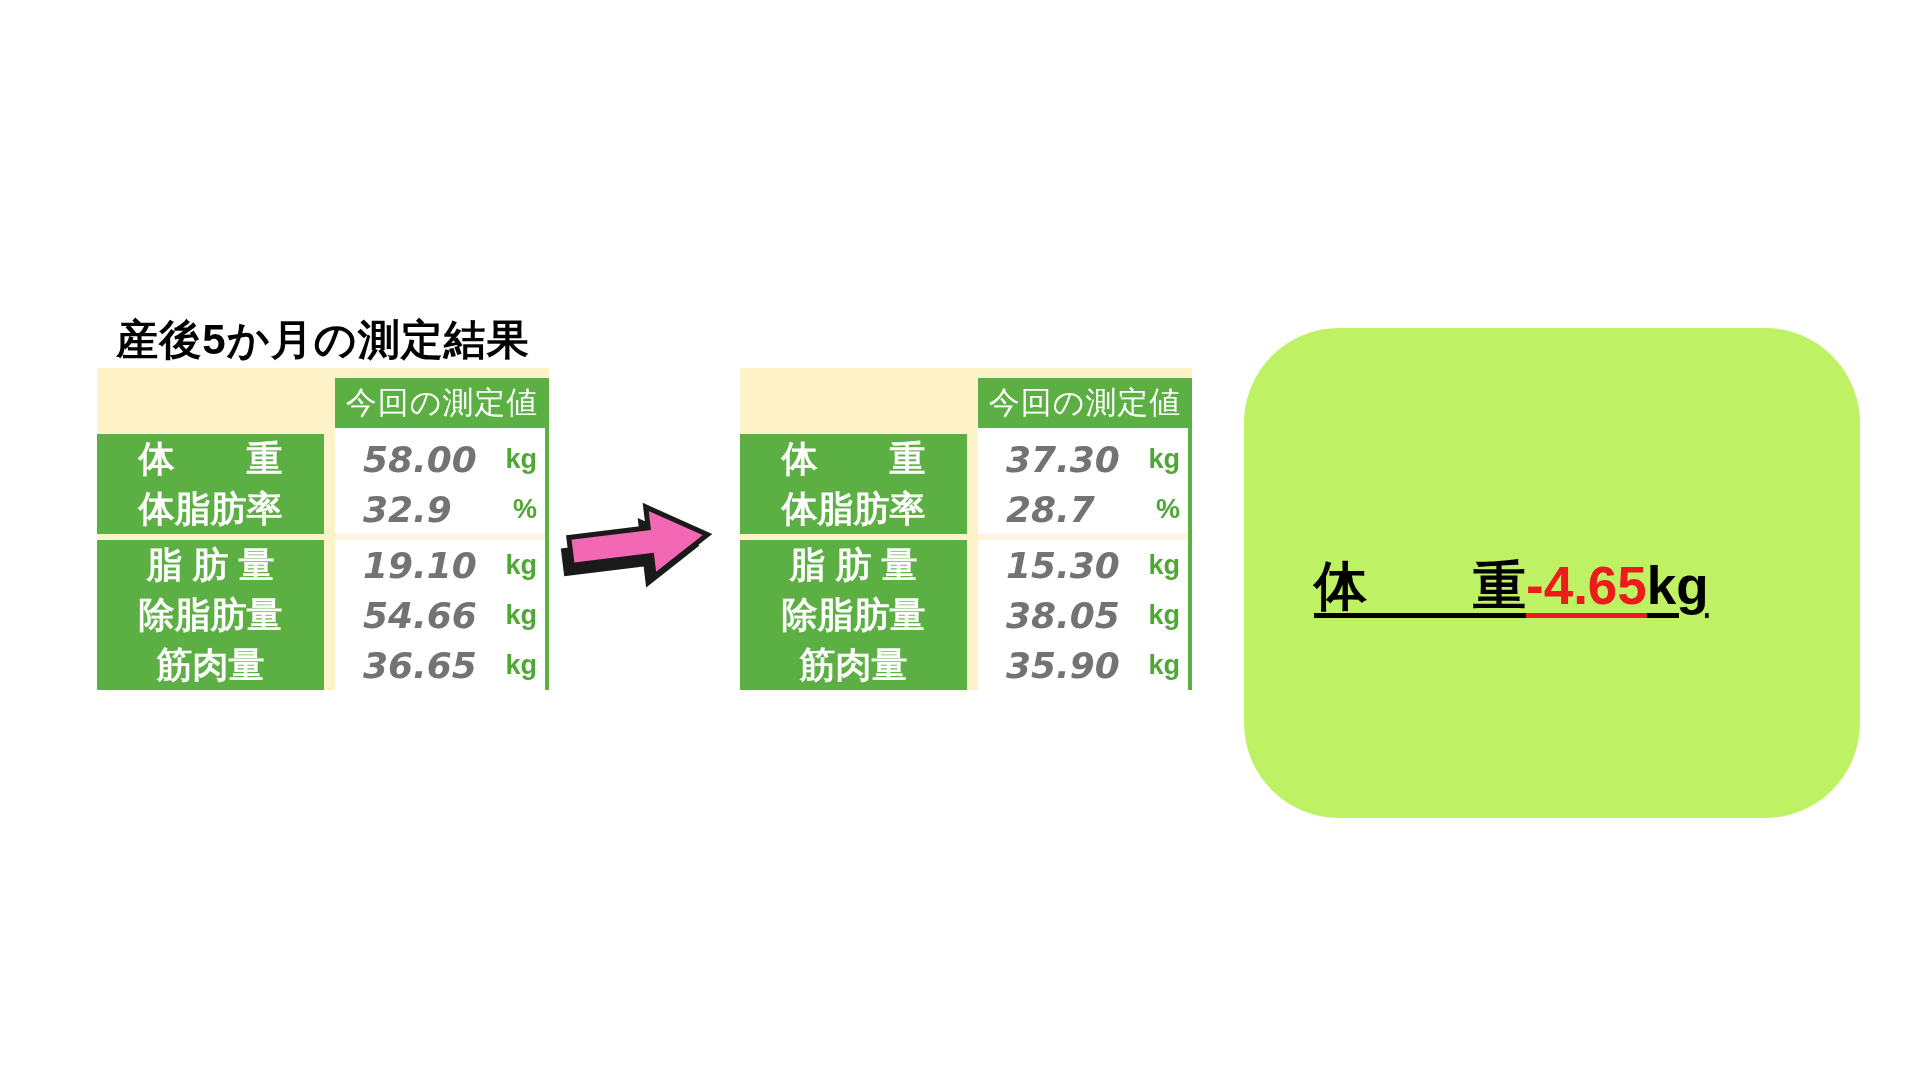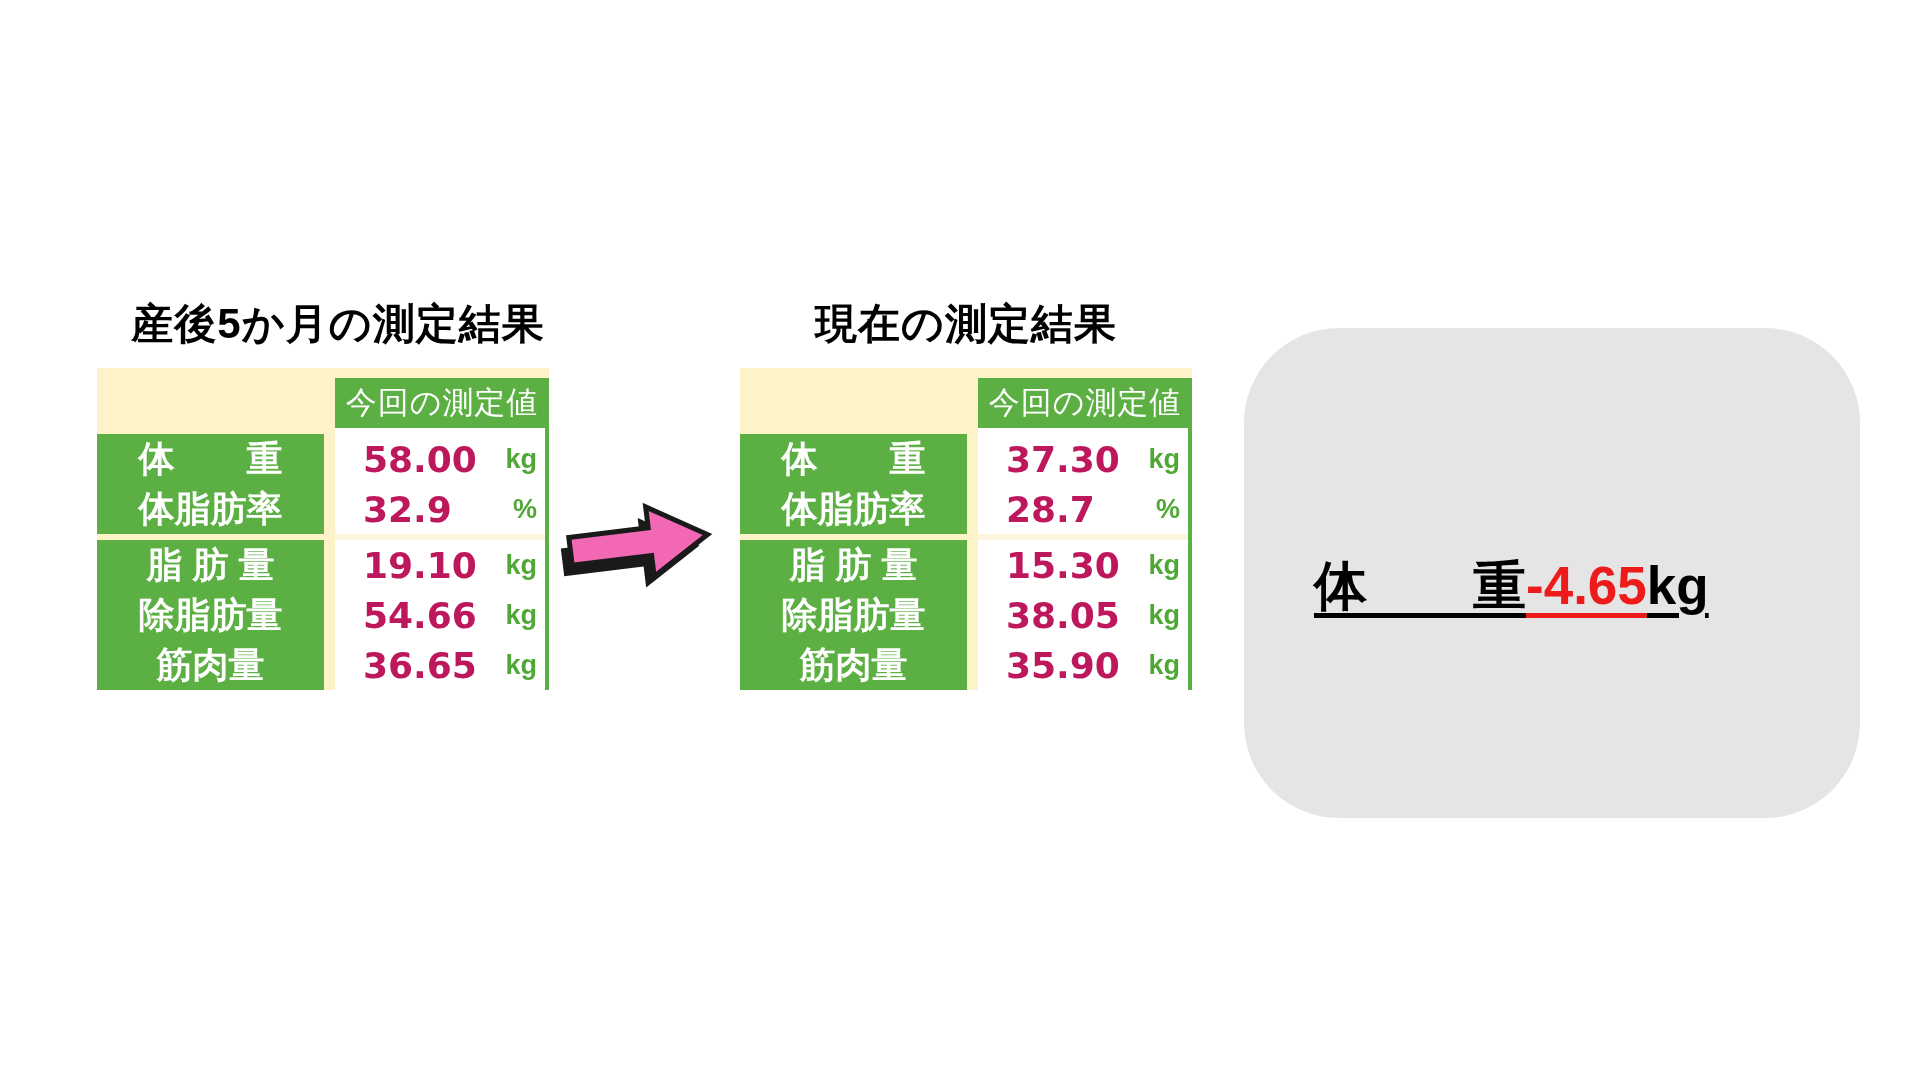--- a/index.html
+++ b/index.html
@@ -2,64 +2,63 @@
 <html><head>
 <meta charset="utf-8">
 <style>
   html,body{margin:0;padding:0;background:#ffffff;}
   .page{position:relative;width:1920px;height:1080px;background:#ffffff;overflow:hidden;
         font-family:"Liberation Sans","DejaVu Sans",sans-serif;}
 
   
   .panel-title{position:absolute;top:296px;height:56px;line-height:56px;
       font-size:42px;font-weight:bold;color:#000;text-align:center;letter-spacing:1px;white-space:nowrap;}
-  #before-title{left:112px;width:452px;}
+  #before-title{left:97px;width:452px;margin-top:16px;}
   #after-title{left:740px;width:452px;}
 
   
   .mtable{position:absolute;top:368px;width:452px;display:grid;
       grid-template-columns:227px 11px 210px 4px;
       grid-template-rows:10px 50px 6px 50px 50px 6px 50px 50px 50px;}
   #before-table{left:97px;}
   #after-table{left:740px;}
 
   .ttop{grid-column:1/5;background:#fdf2c8;}
   .hpadL{background:#fdf2c8;}
   .thead{grid-column:3/5;background:#5cb043;color:#fff;font-size:31px;font-weight:normal;
       display:flex;align-items:center;justify-content:center;letter-spacing:1px;white-space:nowrap;}
   .g1{grid-column:1/3;background:#fdf2c8;} .g2{background:#ffffff;} .g3{background:#5cb043;}
   .s1{grid-column:1/3;background:#fdf2c8;} .s2{background:#fcf4dd;} .s3{background:#5cb043;}
   .rlabel{background:#5cb043;color:#fff;font-size:36px;font-weight:bold;
       display:flex;align-items:center;justify-content:center;white-space:pre;}
   .gapv{background:#fdf2c8;}
   .rvalue{background:#ffffff;display:flex;align-items:center;justify-content:space-between;
       padding:0 8px 0 28px;}
-  .rvalue .num{font-size:36px;font-weight:bold;color:#be185d;font-family:"DejaVu Sans","Liberation Sans",sans-serif;}
+  .rvalue .num{font-size:36px;font-weight:bold;color:#737373;font-family:"DejaVu Sans","Liberation Sans",sans-serif;font-style:italic;}
   .rvalue .unit{font-size:27px;font-weight:bold;color:#4fa835;}
   .brd{background:#5cb043;}
 
   
   .arrow-wrap{position:absolute;left:560px;top:494px;width:160px;height:104px;}
 
   
   .summary-box{position:absolute;left:1244px;top:328px;width:616px;height:490px;
-      border-radius:95px;background:#e5e5e5;}
+      border-radius:95px;background:#bef264;}
   .summary-text{position:absolute;left:70px;top:118px;font-weight:bold;font-size:53px;
       line-height:56px;color:#000;white-space:pre;}
   .u{text-decoration-line:underline;text-decoration-thickness:5px;text-underline-offset:9px;}
   .b{color:#000;text-decoration-color:#000;}
   .r{color:#ee1b1b;text-decoration-color:#ee1b1b;}
 </style>
 </head>
 <body>
 
 <div class="page">
 
   <div class="panel-title" id="before-title">産後5か月の測定結果</div>
-  <div class="panel-title" id="after-title">現在の測定結果</div>
 
   <div class="mtable" id="before-table">
     <div class="ttop"></div>
     <div class="hpadL"></div>
     <div class="hpadL"></div>
     <div class="thead">今回の測定値</div>
     <div class="g1"></div>
     <div class="g2"></div>
     <div class="g3"></div>
 

